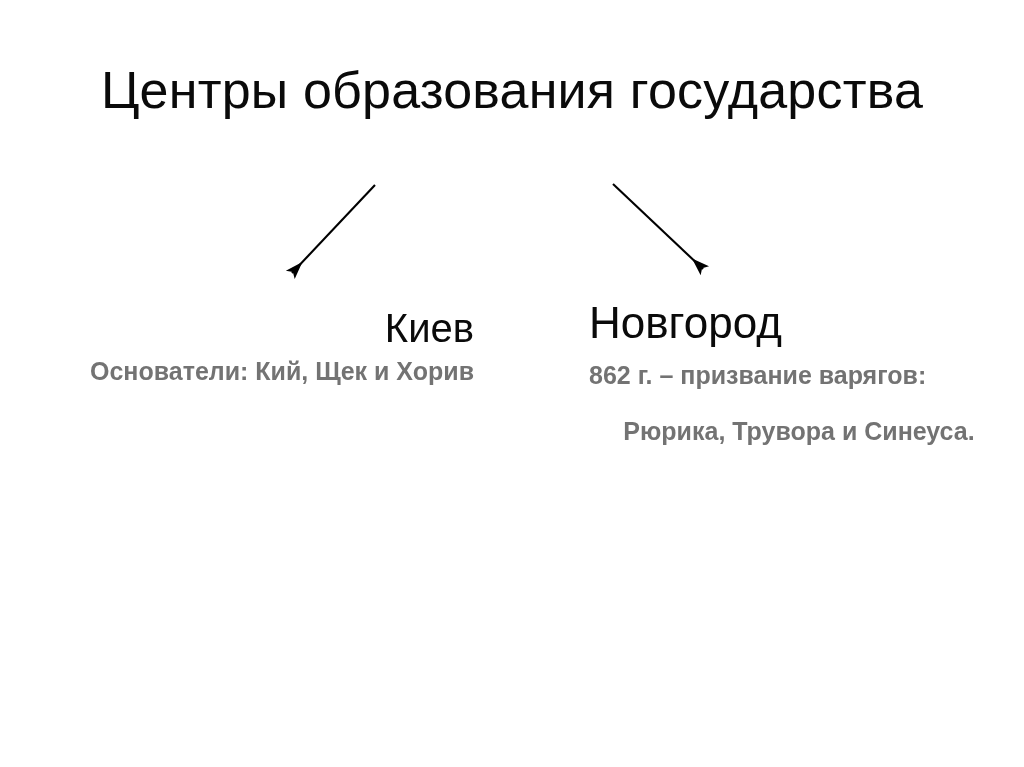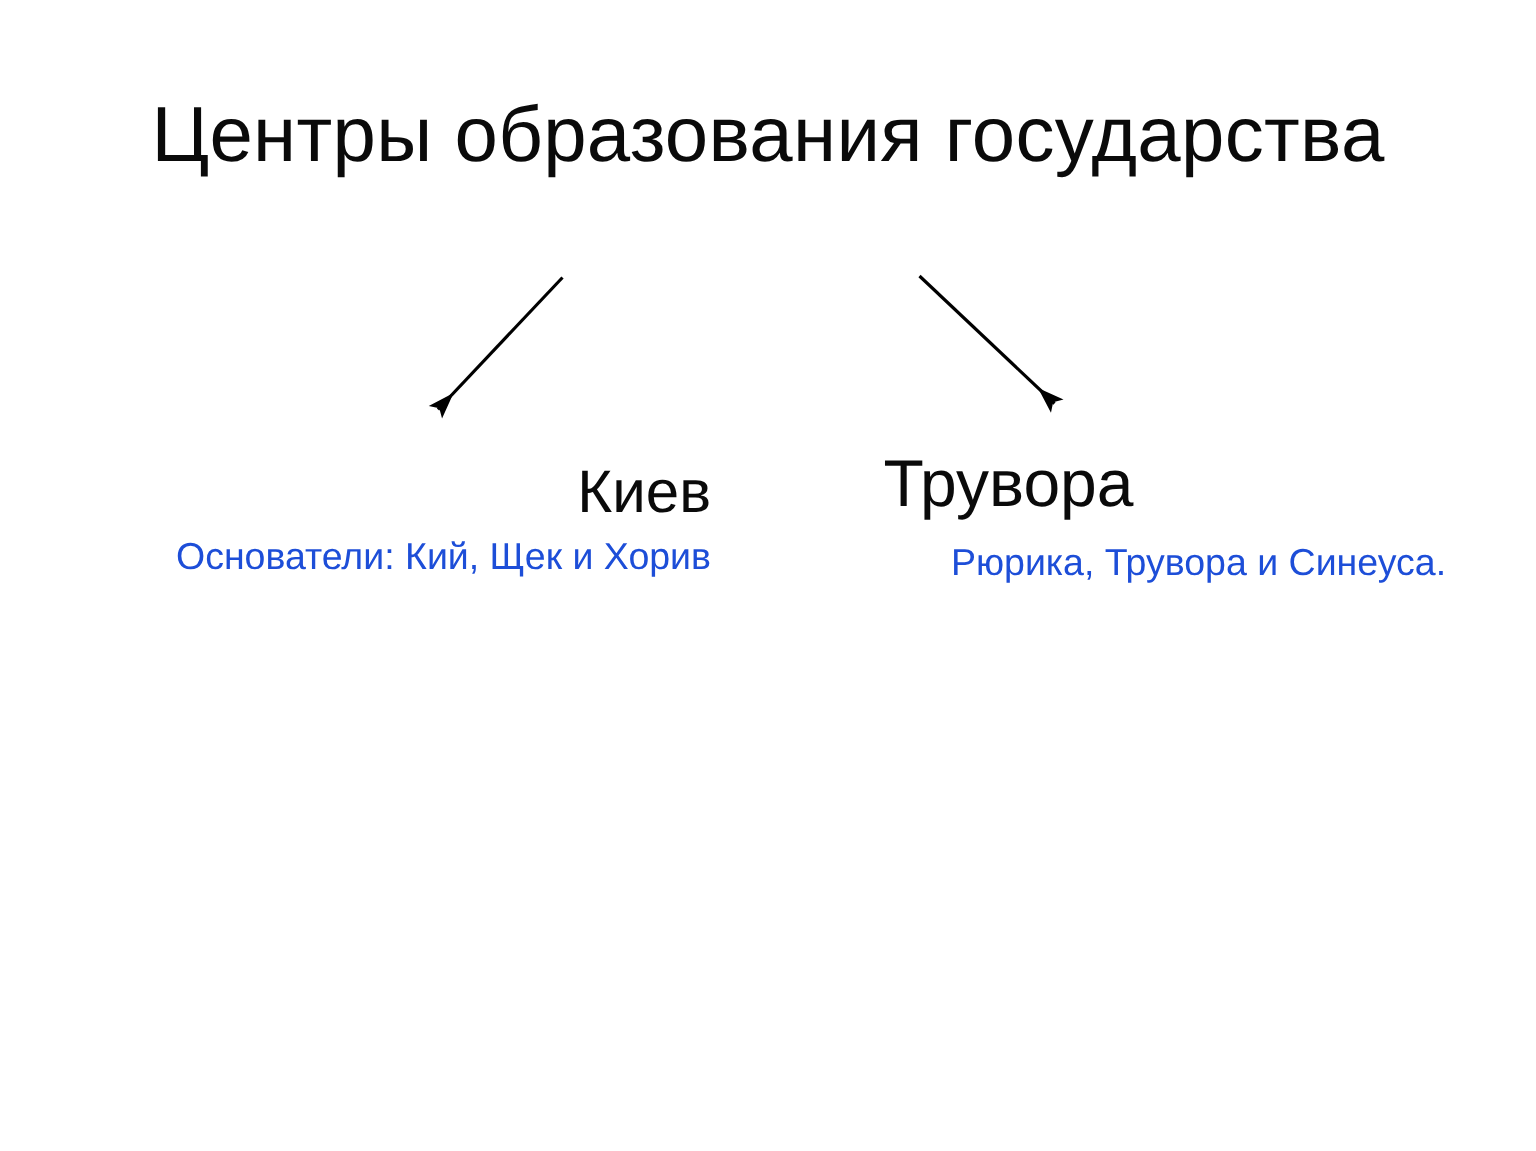--- a/index.html
+++ b/index.html
@@ -75,22 +75,22 @@
     margin-bottom: 6px;
   }
   #branch-novgorod .branch-heading {
     font-size: 44px;
     margin-bottom: 14px;
   }
 
   .branch-line {
     font-size: 25px;
     line-height: 1.18;
-    font-weight: 400;
-    color: #1d4ed8;
+    font-weight: 700;
+    color: #737373;
     white-space: nowrap;
   }
   #branch-novgorod .branch-line {
     margin-bottom: 26px;
   }
   #branch-novgorod .branch-line:last-child {
     margin-bottom: 0;
     text-align: center;
   }
 </style>
@@ -115,17 +115,18 @@
 
     <line x1="613" y1="184" x2="703" y2="269" stroke="#000000" stroke-width="2.1" marker-end="url(#ah-right)"></line>
   </svg>
 
   <div class="branch" id="branch-kiev">
     <div class="branch-heading">Киев</div>
     <div class="branch-line">Основатели: Кий, Щек и Хорив</div>
   </div>
 
   <div class="branch" id="branch-novgorod">
-    <div class="branch-heading">Трувора</div>
+    <div class="branch-heading">Новгород</div>
+    <div class="branch-line">862 г. – призвание варягов:</div>
     <div class="branch-line">Рюрика, Трувора и Синеуса.</div>
   </div>
 
 </div>
 
 </body></html>

